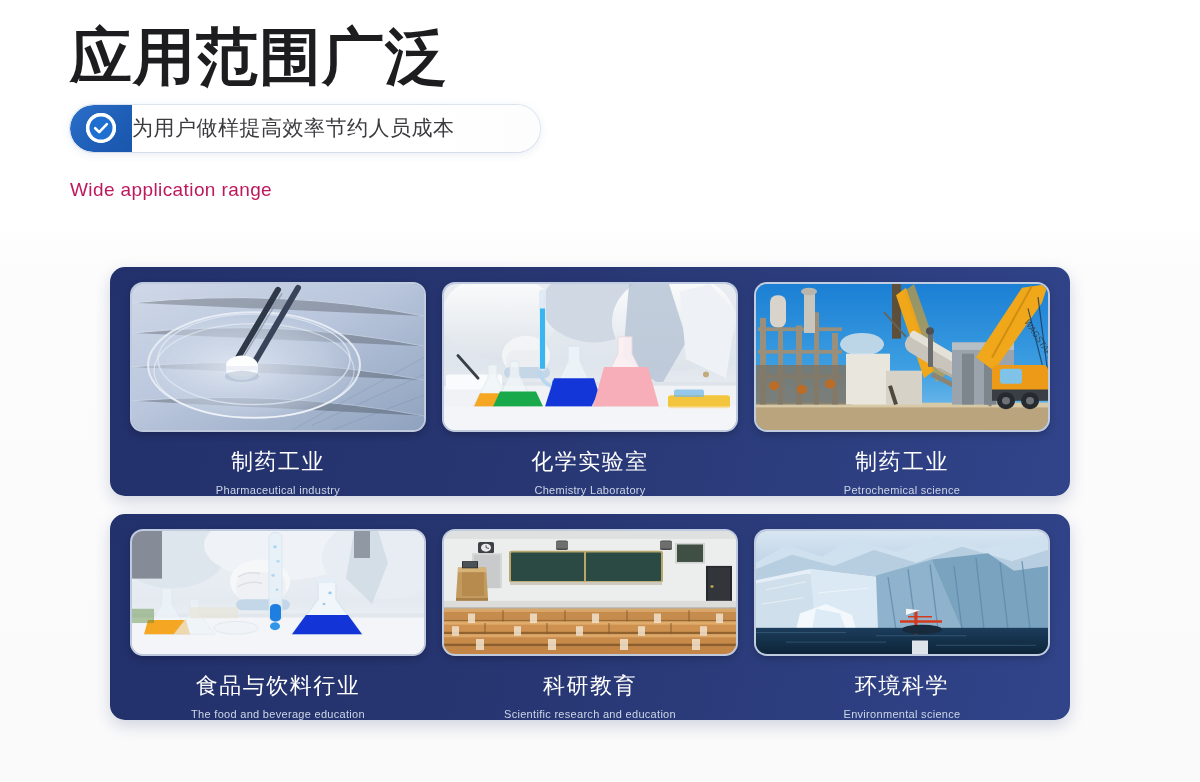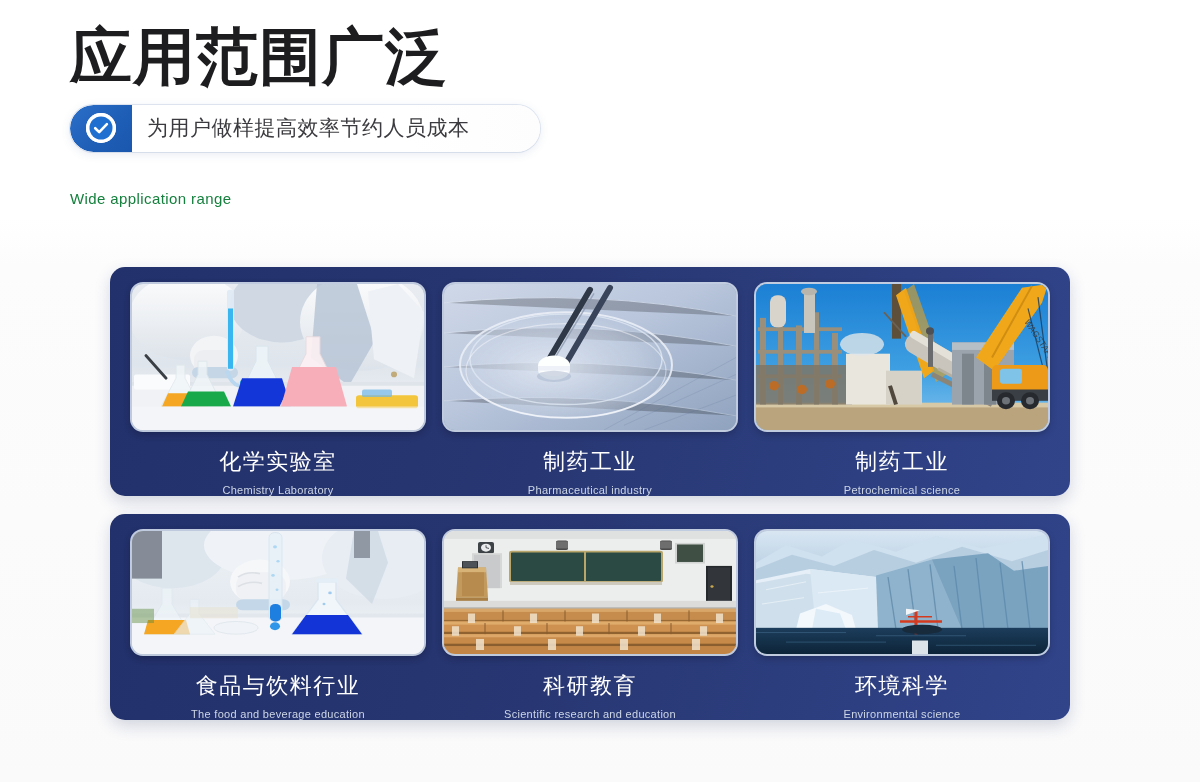--- a/index.html
+++ b/index.html
@@ -67,31 +67,30 @@
     background: #ffffff;
     display: flex;
     align-items: center;
     justify-content: center;
   }
 
   .check-circle svg { display: block; }
 
   .subtitle-text {
     flex: 1;
-    padding-left: 15px;
     font-size: 21px;
     color: #3b3b3f;
     letter-spacing: 0.5px;
     white-space: nowrap;
   }
 
   .eyebrow {
-    margin-top: 38px;
-    font-size: 15px;
-    color: #15803d;
+    margin-top: 27px;
+    font-size: 19px;
+    color: #be185d;
     letter-spacing: 0.4px;
   }
 
   
   .panel {
     position: absolute;
     left: 110px;
     width: 960px;
     border-radius: 15px;
     background: linear-gradient(105deg, #22306b 0%, #26346f 35%, #2c3d7d 70%, #31448a 100%);
@@ -162,20 +161,67 @@
 
   <div class="eyebrow">Wide application range</div>
 </div>
 
 <div class="panel panel-1">
 
   <div class="card">
     <div class="card-photo">
       <svg viewBox="0 0 292 155" preserveAspectRatio="none">
         <defs>
+          <linearGradient id="pharmBg" x1="0" y1="0" x2="1" y2="1">
+            <stop offset="0%" stop-color="#cfd8e8"></stop>
+            <stop offset="45%" stop-color="#b9c6dc"></stop>
+            <stop offset="100%" stop-color="#8fa2be"></stop>
+          </linearGradient>
+          <radialGradient id="dishG" cx="42%" cy="52%" r="62%">
+            <stop offset="0%" stop-color="#e4eaf4" stop-opacity="0.95"></stop>
+            <stop offset="70%" stop-color="#c8d3e4" stop-opacity="0.55"></stop>
+            <stop offset="100%" stop-color="#a9b8d0" stop-opacity="0.35"></stop>
+          </radialGradient>
+        </defs>
+        <rect width="292" height="155" fill="url(#pharmBg)"></rect>
+
+        <g opacity="0.22" stroke="#ffffff" stroke-width="1">
+          <path d="M0 20 Q150 4 292 34"></path>
+            <path d="M0 52 Q150 36 292 66"></path>
+          <path d="M0 88 Q150 74 292 102"></path>
+            <path d="M0 124 Q150 112 292 140"></path>
+        </g>
+        <g opacity="0.18" stroke="#5a6f90" stroke-width="1">
+          <path d="M180 150 L292 96"></path>
+            <path d="M200 155 L292 118"></path>
+            <path d="M160 155 L292 78"></path>
+        </g>
+
+        <ellipse cx="122" cy="86" rx="106" ry="56" fill="url(#dishG)" stroke="#eaeff7" stroke-width="2" opacity="0.9"></ellipse>
+        <ellipse cx="122" cy="80" rx="96" ry="48" fill="none" stroke="#dfe7f3" stroke-width="1.5" opacity="0.8"></ellipse>
+        <ellipse cx="122" cy="92" rx="100" ry="50" fill="none" stroke="#ffffff" stroke-width="1.2" opacity="0.45"></ellipse>
+
+        <path d="M146 6 L104 82" stroke="#2e3846" stroke-width="6" stroke-linecap="round"></path>
+        <path d="M166 4 L122 84" stroke="#39445a" stroke-width="6" stroke-linecap="round"></path>
+        <path d="M150 10 L110 80" stroke="#8e9ab0" stroke-width="1.4" opacity="0.8"></path>
+
+        <ellipse cx="110" cy="91" rx="16" ry="11" fill="#f4f7fb"></ellipse>
+        <ellipse cx="110" cy="87" rx="16" ry="11" fill="#fdfefe"></ellipse>
+        <rect x="94" y="87" width="32" height="5" fill="#eef2f8"></rect>
+        <ellipse cx="110" cy="98" rx="17" ry="6" fill="#9fb0c8" opacity="0.45"></ellipse>
+      </svg>
+    </div>
+    <div class="card-title">制药工业</div>
+    <div class="card-sub">Pharmaceutical industry</div>
+  </div>
+
+  <div class="card">
+    <div class="card-photo">
+      <svg viewBox="0 0 292 155" preserveAspectRatio="none">
+        <defs>
           <linearGradient id="chemBg" x1="0" y1="0" x2="0" y2="1">
             <stop offset="0%" stop-color="#e9edf2"></stop>
             <stop offset="55%" stop-color="#dfe5ec"></stop>
             <stop offset="100%" stop-color="#f4f6f8"></stop>
           </linearGradient>
           <linearGradient id="coat1" x1="0" y1="0" x2="0" y2="1">
             <stop offset="0%" stop-color="#fdfdfd"></stop>
               <stop offset="100%" stop-color="#dde3ea"></stop>
           </linearGradient>
         </defs>
@@ -213,67 +259,20 @@
           <path d="M174 56 h14 v18 l26 56 h-66 l26 -56 z" fill="#fdf1f3" opacity="0.9" stroke="#e6dade"></path>
           <path d="M160 88 h44 l11 42 h-66 z" fill="#f7aeb8"></path>
         </g>
         <rect x="224" y="118" width="62" height="14" rx="3" fill="#f2c53d"></rect>
         <rect x="230" y="112" width="30" height="8" rx="2" fill="#6fb7e8" opacity="0.7"></rect>
         <rect x="0" y="130" width="292" height="25" fill="#f7f8fa" opacity="0.55"></rect>
       </svg>
     </div>
     <div class="card-title">化学实验室</div>
     <div class="card-sub">Chemistry Laboratory</div>
-  </div>
-
-  <div class="card">
-    <div class="card-photo">
-      <svg viewBox="0 0 292 155" preserveAspectRatio="none">
-        <defs>
-          <linearGradient id="pharmBg" x1="0" y1="0" x2="1" y2="1">
-            <stop offset="0%" stop-color="#cfd8e8"></stop>
-            <stop offset="45%" stop-color="#b9c6dc"></stop>
-            <stop offset="100%" stop-color="#8fa2be"></stop>
-          </linearGradient>
-          <radialGradient id="dishG" cx="42%" cy="52%" r="62%">
-            <stop offset="0%" stop-color="#e4eaf4" stop-opacity="0.95"></stop>
-            <stop offset="70%" stop-color="#c8d3e4" stop-opacity="0.55"></stop>
-            <stop offset="100%" stop-color="#a9b8d0" stop-opacity="0.35"></stop>
-          </radialGradient>
-        </defs>
-        <rect width="292" height="155" fill="url(#pharmBg)"></rect>
-
-        <g opacity="0.22" stroke="#ffffff" stroke-width="1">
-          <path d="M0 20 Q150 4 292 34"></path>
-            <path d="M0 52 Q150 36 292 66"></path>
-          <path d="M0 88 Q150 74 292 102"></path>
-            <path d="M0 124 Q150 112 292 140"></path>
-        </g>
-        <g opacity="0.18" stroke="#5a6f90" stroke-width="1">
-          <path d="M180 150 L292 96"></path>
-            <path d="M200 155 L292 118"></path>
-            <path d="M160 155 L292 78"></path>
-        </g>
-
-        <ellipse cx="122" cy="86" rx="106" ry="56" fill="url(#dishG)" stroke="#eaeff7" stroke-width="2" opacity="0.9"></ellipse>
-        <ellipse cx="122" cy="80" rx="96" ry="48" fill="none" stroke="#dfe7f3" stroke-width="1.5" opacity="0.8"></ellipse>
-        <ellipse cx="122" cy="92" rx="100" ry="50" fill="none" stroke="#ffffff" stroke-width="1.2" opacity="0.45"></ellipse>
-
-        <path d="M146 6 L104 82" stroke="#2e3846" stroke-width="6" stroke-linecap="round"></path>
-        <path d="M166 4 L122 84" stroke="#39445a" stroke-width="6" stroke-linecap="round"></path>
-        <path d="M150 10 L110 80" stroke="#8e9ab0" stroke-width="1.4" opacity="0.8"></path>
-
-        <ellipse cx="110" cy="91" rx="16" ry="11" fill="#f4f7fb"></ellipse>
-        <ellipse cx="110" cy="87" rx="16" ry="11" fill="#fdfefe"></ellipse>
-        <rect x="94" y="87" width="32" height="5" fill="#eef2f8"></rect>
-        <ellipse cx="110" cy="98" rx="17" ry="6" fill="#9fb0c8" opacity="0.45"></ellipse>
-      </svg>
-    </div>
-    <div class="card-title">制药工业</div>
-    <div class="card-sub">Pharmaceutical industry</div>
   </div>
 
   <div class="card">
     <div class="card-photo">
       <svg viewBox="0 0 292 155" preserveAspectRatio="none">
         <defs>
           <linearGradient id="skyG" x1="0" y1="0" x2="0" y2="1">
             <stop offset="0%" stop-color="#1b7fd4"></stop>
             <stop offset="60%" stop-color="#3fa0e2"></stop>
             <stop offset="100%" stop-color="#86c4ee"></stop>

